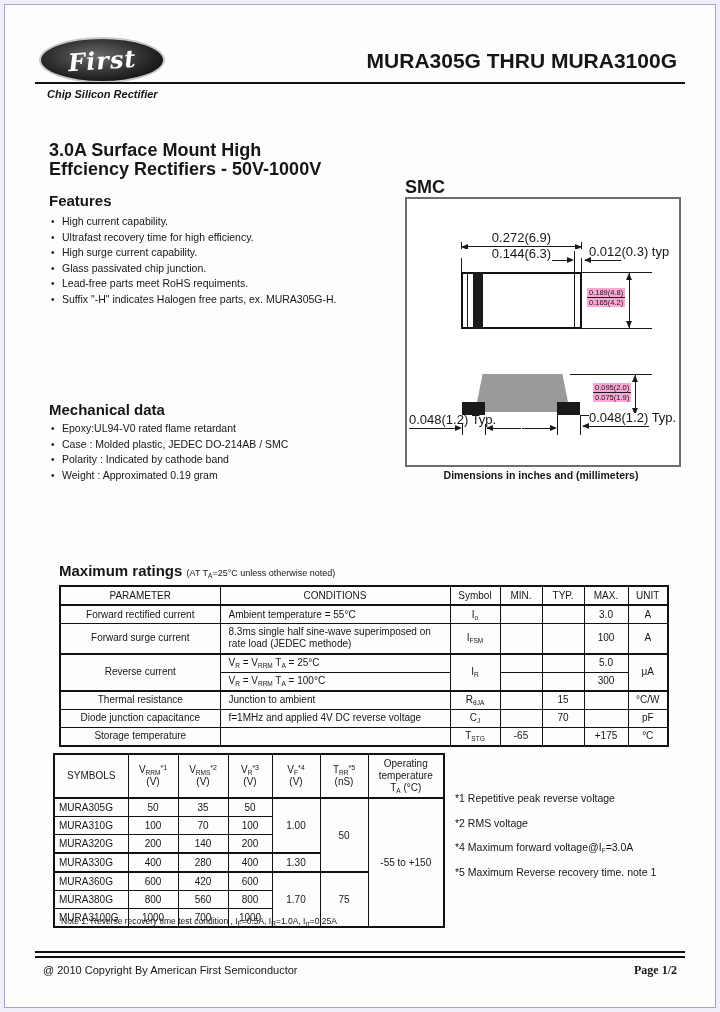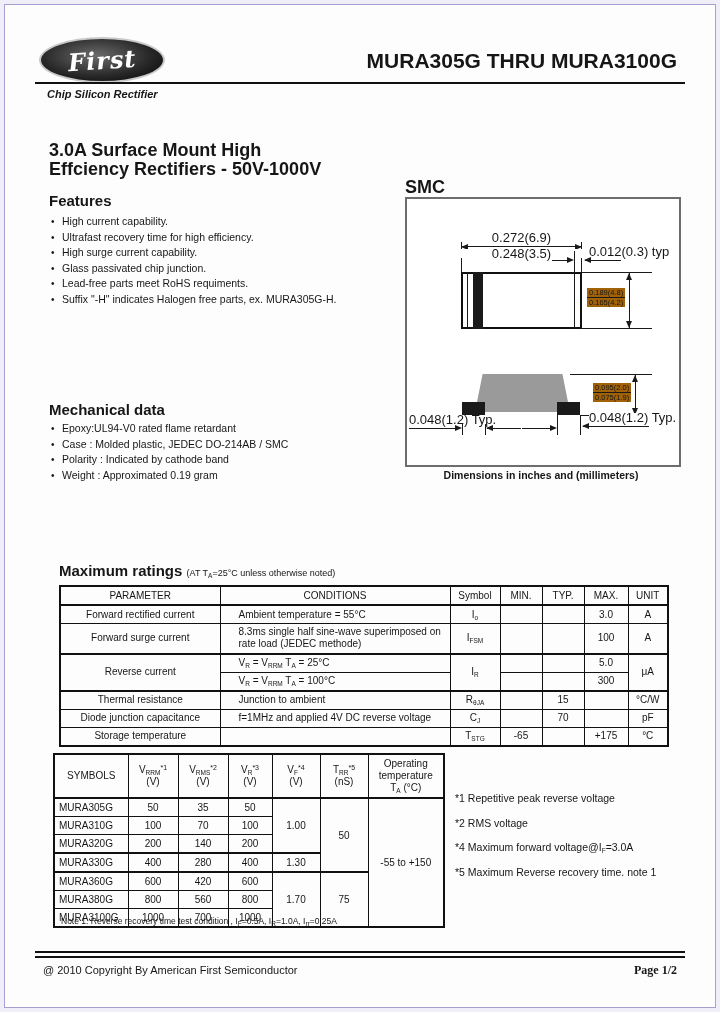--- a/index.html
+++ b/index.html
@@ -30,38 +30,38 @@
   .sec-h{font-size:15px;font-weight:bold;}
   ul.blt{list-style:none;margin:0;padding:0;}
   ul.blt li{position:relative;padding-left:13px;font-size:10.5px;line-height:15.5px;}
   ul.blt li::before{content:"•";position:absolute;left:2px;top:0;font-size:10px;}
   .cont-line{padding-left:52px;}
 
   
   .pkg-box{left:400px;top:192px;width:272px;height:266px;border:2px solid #6d6d6d;background:#fff;}
   .ln{position:absolute;background:#1a1a1a;}
   .dim{position:absolute;font-size:13px;white-space:nowrap;background:#fff;line-height:9px;}
-  .frac{position:absolute;text-align:center;background:#a16207;}
+  .frac{position:absolute;text-align:center;background:#f9a8d4;}
   .frac .t{font-size:7.5px;line-height:9px;border-bottom:1px solid #1a1a1a;padding:0 2px;}
   .frac .bt{font-size:7.5px;line-height:9px;padding:0 2px;}
   .tri{position:absolute;width:0;height:0;}
   .tri.l{border-top:3px solid transparent;border-bottom:3px solid transparent;border-right:7px solid #1a1a1a;}
   .tri.r{border-top:3px solid transparent;border-bottom:3px solid transparent;border-left:7px solid #1a1a1a;}
   .tri.u{border-left:3px solid transparent;border-right:3px solid transparent;border-bottom:7px solid #1a1a1a;}
   .tri.d{border-left:3px solid transparent;border-right:3px solid transparent;border-top:7px solid #1a1a1a;}
   .pkg-caption{left:400px;top:464px;width:272px;text-align:center;font-size:10.5px;font-weight:bold;}
 
   
   .mr-head{left:54px;top:557px;font-size:15px;font-weight:bold;}
   .mr-note{font-size:9px;font-weight:normal;}
   table.mrt{position:absolute;left:54px;top:580px;border-collapse:collapse;table-layout:fixed;
     border:2px solid #111;}
   table.mrt td{border:1px solid #111;font-size:10px;text-align:center;padding:1px 3px;height:15px;line-height:12px;}
   table.mrt tr.hdr td{height:15px;border-bottom-width:2px;}
-  table.mrt td.cl{text-align:left;padding-left:18px;}
+  table.mrt td.cl{text-align:left;padding-left:8px;}
   table.mrt td.hb{border-bottom-width:2px;}
 
   
   table.drt{position:absolute;left:48px;top:748px;border-collapse:collapse;table-layout:fixed;
     border:2px solid #111;}
   table.drt td{border:1px solid #111;font-size:10px;text-align:center;padding:1px 2px;height:15px;line-height:13px;}
   table.drt tr.hdr td{padding:3px 1px;height:auto;border-bottom-width:2px;font-size:10px;line-height:12px;}
   table.drt td.part{text-align:left;padding-left:4px;}
   table.drt td.hb{border-bottom-width:2px;margin-left:47px;}
 
@@ -112,21 +112,21 @@
   <div class="abs b" style="left:400px;top:172px;width:272px;font-size:18px;">SMC</div>
 
   <div class="abs pkg-box">
 
     <div class="ln" style="left:54px;top:40px;width:1px;height:33px;"></div>
     <div class="ln" style="left:174px;top:40px;width:1px;height:33px;"></div>
     <div class="dim" style="left:54px;top:34px;width:121px;text-align:center;">0.272(6.9)</div>
     <div class="ln" style="left:55px;top:47px;width:119px;height:1px;"></div>
     <div class="tri l" style="left:54px;top:45px;"></div>
     <div class="tri r" style="left:168px;top:45px;"></div>
-    <div class="dim" style="left:54px;top:50px;width:121px;text-align:center;">0.248(3.5)</div>
+    <div class="dim" style="left:54px;top:50px;width:121px;text-align:center;">0.144(6.3)</div>
 
     <div class="ln" style="left:167px;top:52px;width:1px;height:21px;"></div>
     <div class="ln" style="left:145px;top:61px;width:20px;height:1px;"></div>
     <div class="tri r" style="left:160px;top:58px;"></div>
     <div class="ln" style="left:178px;top:61px;width:36px;height:1px;"></div>
     <div class="tri l" style="left:177px;top:58px;"></div>
     <div class="dim" style="left:182px;top:48px;">0.012(0.3) typ</div>
 
     <div style="position:absolute;left:54px;top:73px;width:121px;height:57px;border:2px solid #111;background:#fff;box-sizing:border-box;"></div>
     <div class="ln" style="left:60px;top:73px;width:1px;height:57px;"></div>

